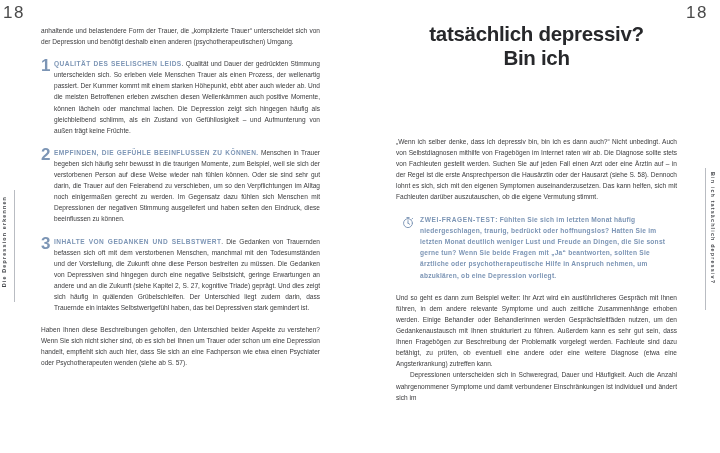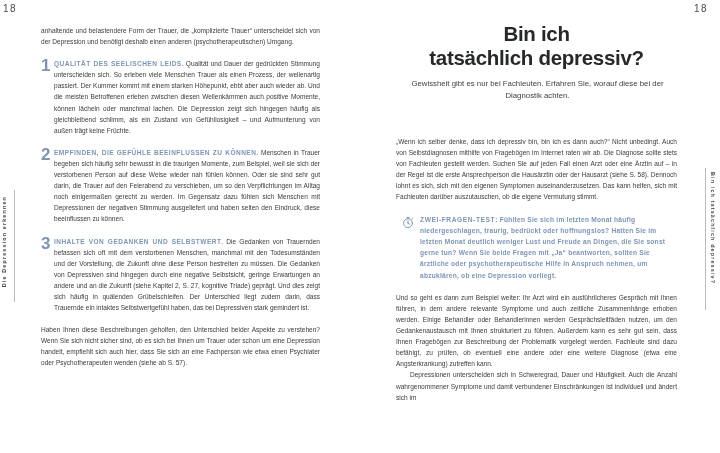--- a/index.html
+++ b/index.html
@@ -26,21 +26,21 @@
     width: 360px;
     height: 453px;
   }
   .page-left  { left: 0; }
   .page-right { left: 360px; }
 
   
   .folio {
     position: absolute;
     top: 3px;
-    font-size: 10px;
+    font-size: 17px;
     letter-spacing: 1.5px;
     color: #4a4a4a;
     font-family: "Liberation Sans", sans-serif;
   }
   .folio-left  { left: 3px; }
   .folio-right { right: 12px; }
 
   
   .side-tab {
     position: absolute;
@@ -193,25 +193,24 @@
 
   <div class="page page-right">
 
     <div class="folio folio-right">18</div>
 
     <div class="tab-rule tab-rule-right"></div>
     <div class="side-tab side-tab-right">Bin ich tatsächlich depressiv?</div>
   </div>
 
   <div class="display-title">
+    <div>tatsächlich depressiv?</div>
     <div>Bin ich</div>
-    <div>tatsächlich depressiv?</div>
-  </div>
-
-  <div class="display-sub">Gewissheit gibt es nur bei Fachleuten. Erfahren Sie, worauf diese bei der Diagnostik achten.</div>
+  </div>
+
 
   <div class="col col-right">
 
     <p>„Wenn ich selber denke, dass ich depressiv bin, bin ich es dann auch?“ Nicht unbedingt. Auch von Selbstdiagnosen mithilfe von Fragebögen im Internet raten wir ab. Die Diagnose sollte stets von Fachleuten gestellt werden. Suchen Sie auf jeden Fall einen Arzt oder eine Ärztin auf – in der Regel ist die erste Ansprechperson die Hausärztin oder der Hausarzt (siehe S. 58). Dennoch lohnt es sich, sich mit den eigenen Symptomen auseinanderzusetzen. Das kann helfen, sich mit Fachleuten darüber auszutauschen, ob die eigene Vermutung stimmt.</p>
 
     <div class="callout">
       <span class="co-icon">
         <svg viewBox="0 0 24 24" width="14" height="14" fill="none" stroke="#7c95b5" stroke-width="1.6" stroke-linecap="round">
           <circle cx="12" cy="14" r="7.6"></circle>
           <path d="M12 14 L12 9.6"></path>

